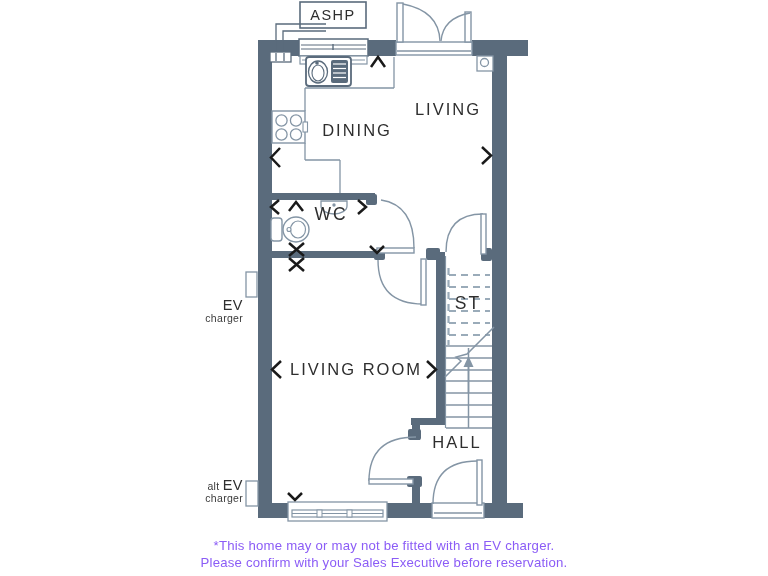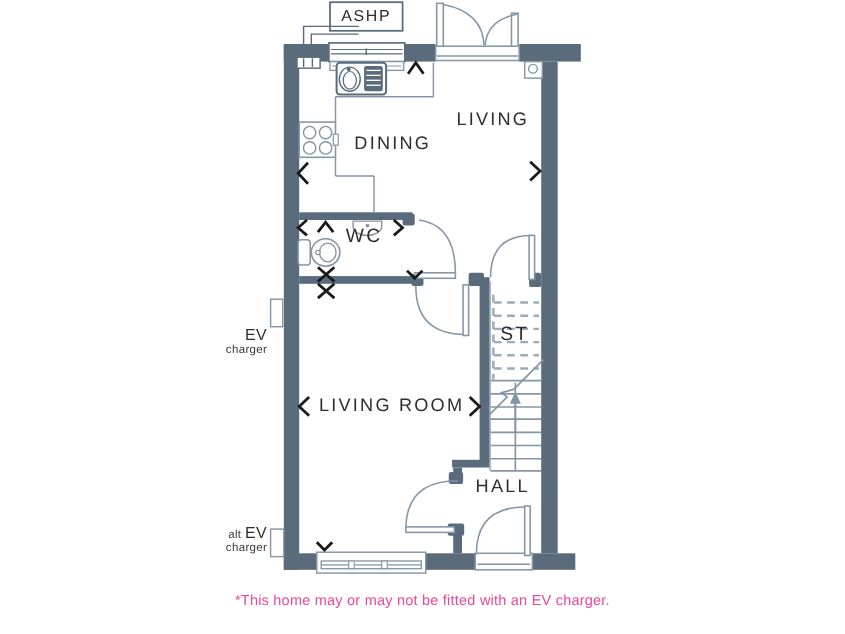--- a/index.html
+++ b/index.html
@@ -13,21 +13,21 @@
     transform:translateX(-50%);white-space:nowrap;font-weight:500;z-index:3;
   }
   .lbl.small{font-size:14.5px;letter-spacing:1.5px;}
   .ev-lbl{
     position:absolute;color:#2e2e2e;text-align:right;z-index:3;line-height:1.0;
     white-space:nowrap;font-weight:500;
   }
   .ev-lbl .big{font-size:14.5px;letter-spacing:0.5px;margin-top:32px;}
   .ev-lbl .sm{font-size:10.5px;letter-spacing:0.3px;color:#3a3a3a;margin-left:48px;}
   .footnote{
-    position:absolute;left:0;width:768px;text-align:center;color:#ec4899;
+    position:absolute;left:0;width:768px;text-align:center;color:#8b5cf6;
     font-size:13.2px;letter-spacing:0.2px;z-index:3;line-height:1.25;
   }
 </style>
 </head>
 <body>
 
 <div id="canvas">
 
   <svg id="plan-svg" width="768" height="576" viewBox="0 0 768 576">
 
@@ -243,14 +243,15 @@
     <div class="big">EV</div>
     <div class="sm">charger</div>
   </div>
 
   <div class="ev-lbl" style="right:525px;top:477px;text-align:right;">
     <div><span class="sm">alt </span><span class="big">EV</span></div>
     <div class="sm">charger</div>
   </div>
 
   <div class="footnote" style="top:538px;">*This home may or may not be fitted with an EV charger.</div>
+  <div class="footnote" style="top:555px;">Please confirm with your Sales Executive before reservation.</div>
 
 </div>
 
 </body></html>

